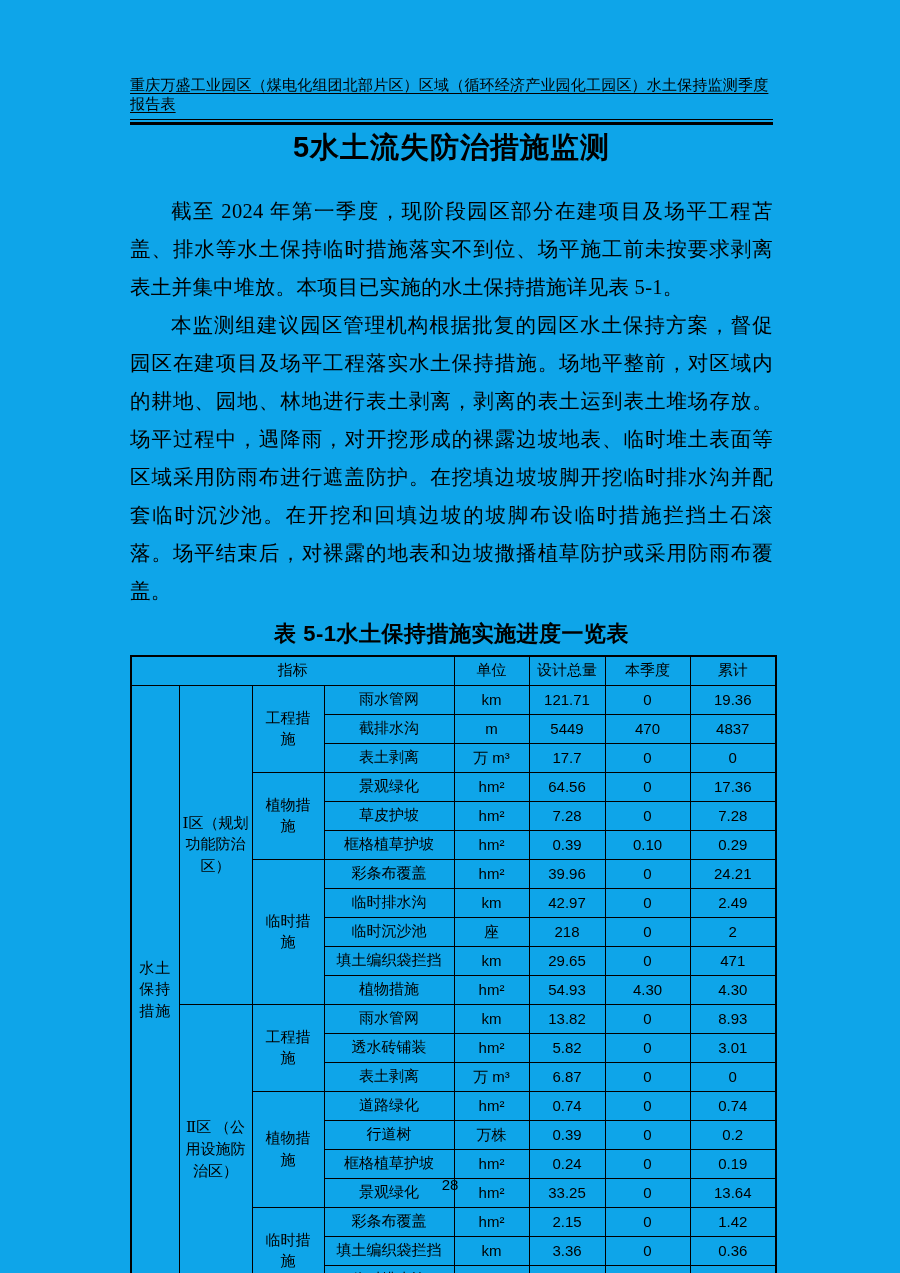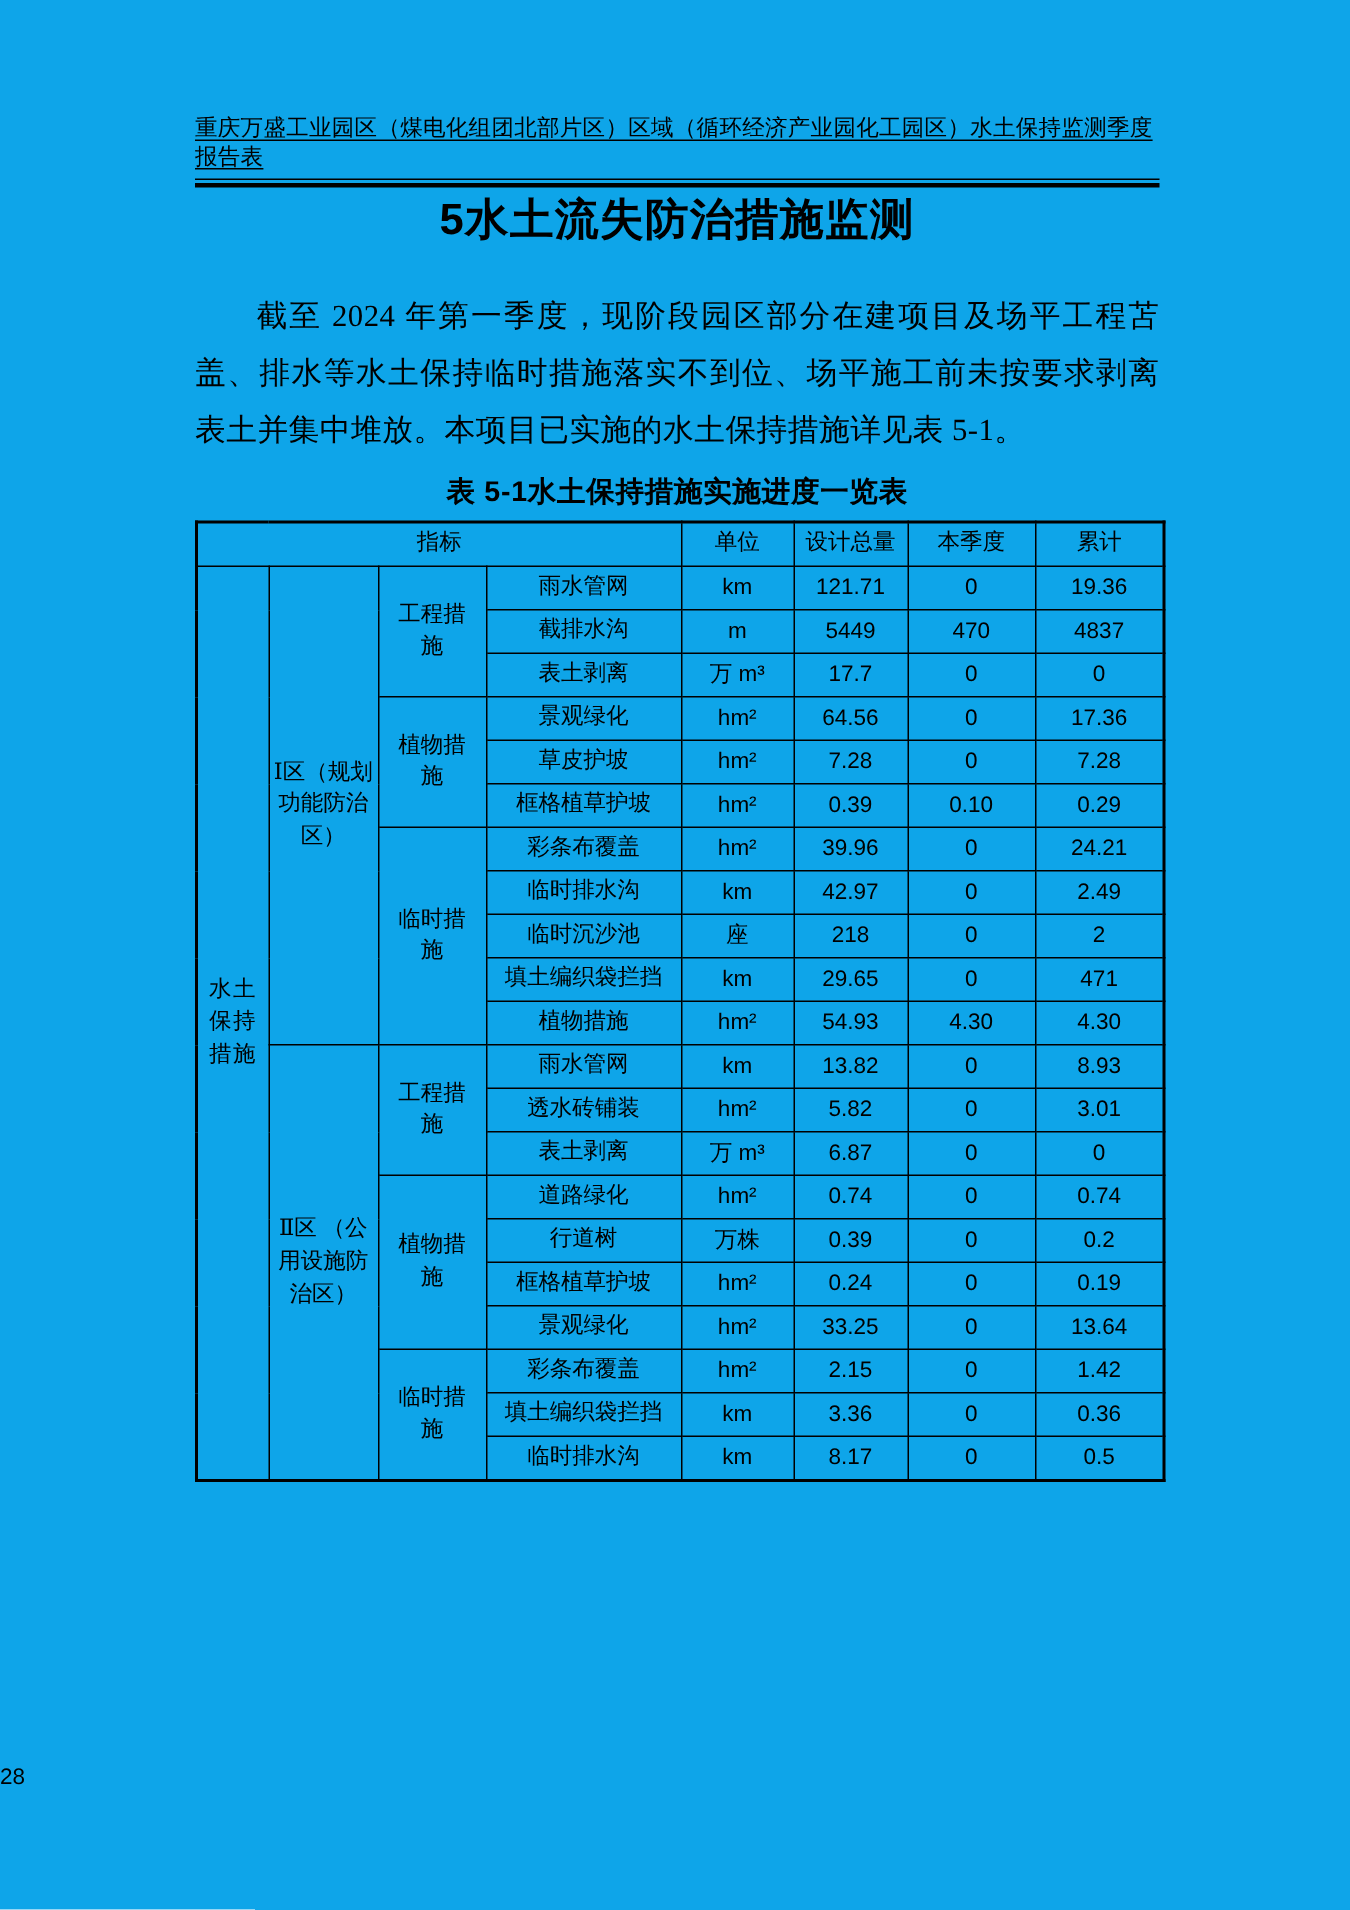--- a/index.html
+++ b/index.html
@@ -46,21 +46,21 @@
     text-indent: 2em;
     letter-spacing: 0.3px;
   }
   .body-para + .body-para { margin-top: 0; }
 
   .table-title {
     margin-top: 9px;
     text-align: center;
     font-family: "Liberation Sans", "DejaVu Sans", sans-serif;
     font-weight: 700;
-    font-size: 19px;
+    font-size: 22px;
     letter-spacing: 0.5px;
   }
 
   .data-table {
     margin-top: 6px;
     width: 645px;
     table-layout: fixed;
     border-collapse: collapse;
     border: 2px solid #000;
     font-size: 15px;
@@ -77,39 +77,40 @@
   .num { font-family: "Liberation Sans", "DejaVu Sans", sans-serif; }
   .measures-cell { line-height: 30px; letter-spacing: 1px; }
   .zone-cell { line-height: 27px; }
   .grp-cell { padding: 1px 10px !important; line-height: 27px; }
 
   .page-number {
     position: absolute;
     top: 1176px;
     left: 0;
     width: 100%;
-    text-align: left;
+    text-align: center;
     font-family: "Liberation Sans", "DejaVu Sans", sans-serif;
     font-size: 15px;
   }
 </style>
 </head>
 <body>
 
 <div class="page">
   <div class="content">
 
     <div class="running-header">
       <span class="rh-text">重庆万盛工业园区（煤电化组团北部片区）区域（循环经济产业园化工园区）水土保持监测季度报告表</span>
       <div class="double-rule"></div>
     </div>
 
     <h1 class="heading">5水土流失防治措施监测</h1>
 
     <p class="body-para">截至 2024 年第一季度，现阶段园区部分在建项目及场平工程苫盖、排水等水土保持临时措施落实不到位、场平施工前未按要求剥离表土并集中堆放。本项目已实施的水土保持措施详见表 5-1。</p>
+    <p class="body-para">本监测组建议园区管理机构根据批复的园区水土保持方案，督促园区在建项目及场平工程落实水土保持措施。场地平整前，对区域内的耕地、园地、林地进行表土剥离，剥离的表土运到表土堆场存放。场平过程中，遇降雨，对开挖形成的裸露边坡地表、临时堆土表面等区域采用防雨布进行遮盖防护。在挖填边坡坡脚开挖临时排水沟并配套临时沉沙池。在开挖和回填边坡的坡脚布设临时措施拦挡土石滚落。场平结束后，对裸露的地表和边坡撒播植草防护或采用防雨布覆盖。</p>
 
     <div class="table-title">表 5-1水土保持措施实施进度一览表</div>
 
     <table class="data-table">
       <colgroup>
         <col style="width:48px">
           <col style="width:73px">
           <col style="width:72px">
           <col style="width:130px">
         <col style="width:75px">

